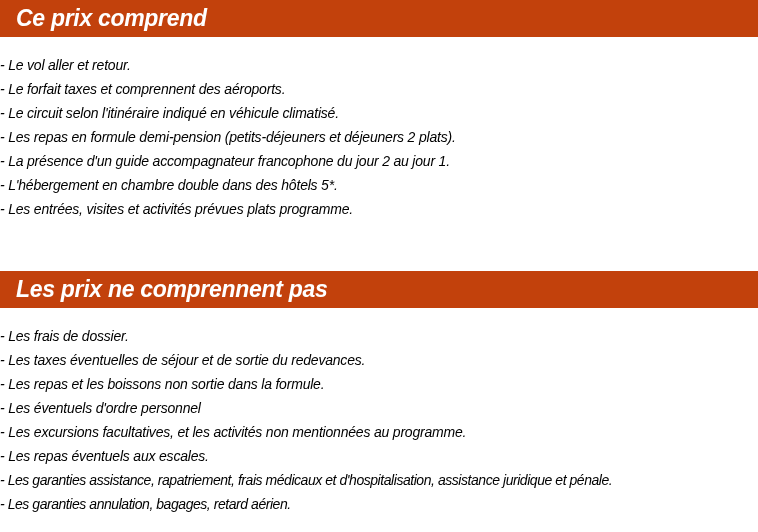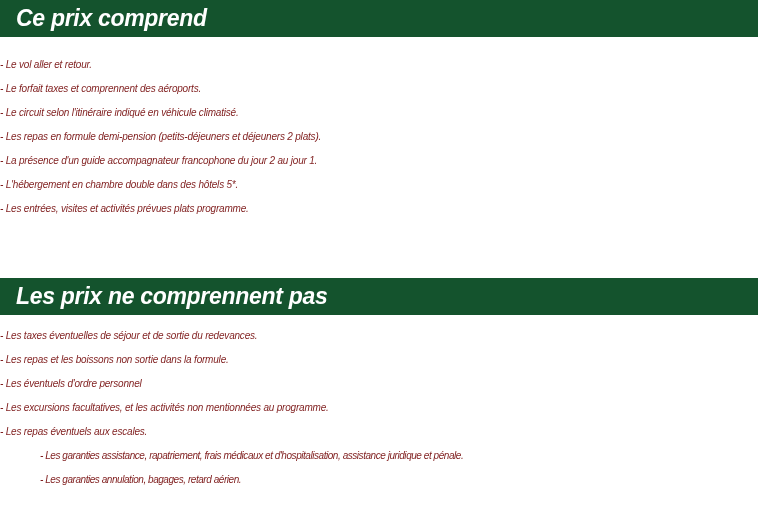--- a/index.html
+++ b/index.html
@@ -12,21 +12,21 @@
       height: 532px;
       overflow: hidden;
       position: relative;
       font-family: "Liberation Sans", "DejaVu Sans", sans-serif;
     }
     .section-header {
       position: absolute;
       left: 0;
       width: 758px;
       height: 37px;
-      background: #14532d;
+      background: #c2410c;
     }
     .section-title {
       position: absolute;
       left: 16px;
       top: 0;
       line-height: 37px;
       margin: 0;
       font-size: 23px;
       font-weight: bold;
       font-style: italic;
@@ -36,31 +36,31 @@
     .item-list {
       position: absolute;
       left: 0;
       margin: 0;
       padding: 0;
       list-style: none;
     }
     .item-list li {
       height: 24px;
       line-height: 24px;
-      font-size: 10px;
+      font-size: 14px;
       font-style: italic;
-      color: #7f1d1d;
+      color: #000000;
       white-space: nowrap;
       letter-spacing: -0.2px;
     }
     #header-included { top: 0; }
     #list-included { top: 53px; }
-    #header-excluded { top: 278px; }
+    #header-excluded { top: 271px; }
     #list-excluded { top: 324px; }
-    #list-excluded li.condensed { letter-spacing: -0.45px; padding-left: 40px; }
+    #list-excluded li.condensed { letter-spacing: -0.45px; }
   </style>
 </head>
 <body>
 
 <div class="section-header" id="header-included">
   <h2 class="section-title">Ce prix comprend</h2>
 </div>
 
 <ul class="item-list" id="list-included">
   <li>- Le vol aller et retour.</li>
@@ -70,20 +70,21 @@
   <li>- La présence d'un guide accompagnateur francophone du jour 2 au jour 1.</li>
   <li>- L'hébergement en chambre double dans des hôtels 5*.</li>
   <li>- Les entrées, visites et activités prévues plats programme.</li>
 </ul>
 
 <div class="section-header" id="header-excluded">
   <h2 class="section-title">Les prix ne comprennent pas</h2>
 </div>
 
 <ul class="item-list" id="list-excluded">
+  <li>- Les frais de dossier.</li>
   <li>- Les taxes éventuelles de séjour et de sortie du redevances.</li>
   <li>- Les repas et les boissons non sortie dans la formule.</li>
   <li>- Les éventuels d'ordre personnel</li>
   <li>- Les excursions facultatives, et les activités non mentionnées au programme.</li>
   <li>- Les repas éventuels aux escales.</li>
   <li class="condensed">- Les garanties assistance, rapatriement, frais médicaux et d'hospitalisation, assistance juridique et pénale.</li>
   <li class="condensed">- Les garanties annulation, bagages, retard aérien.</li>
 </ul>
 
 </body></html>

